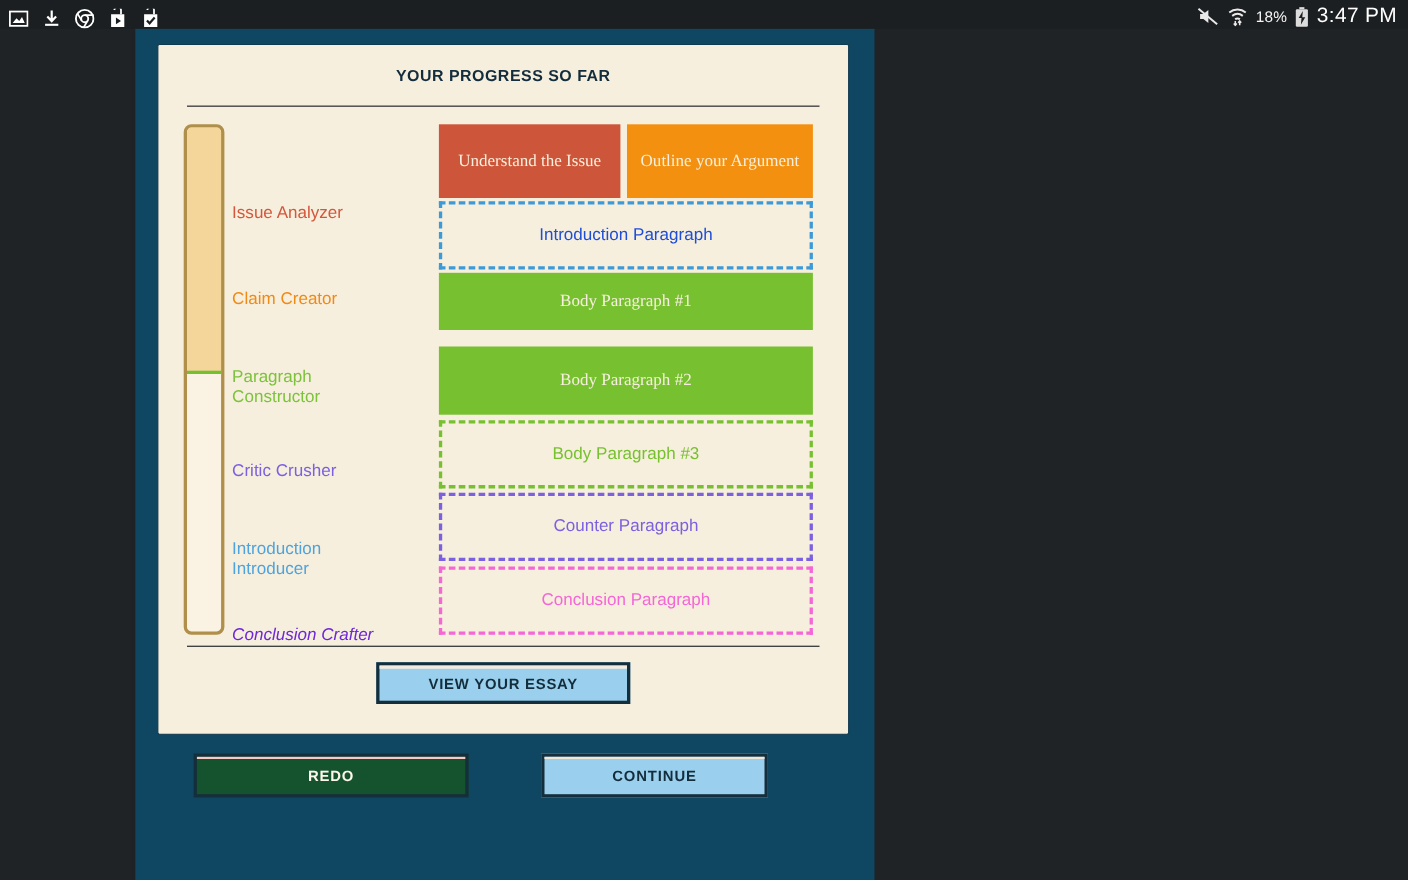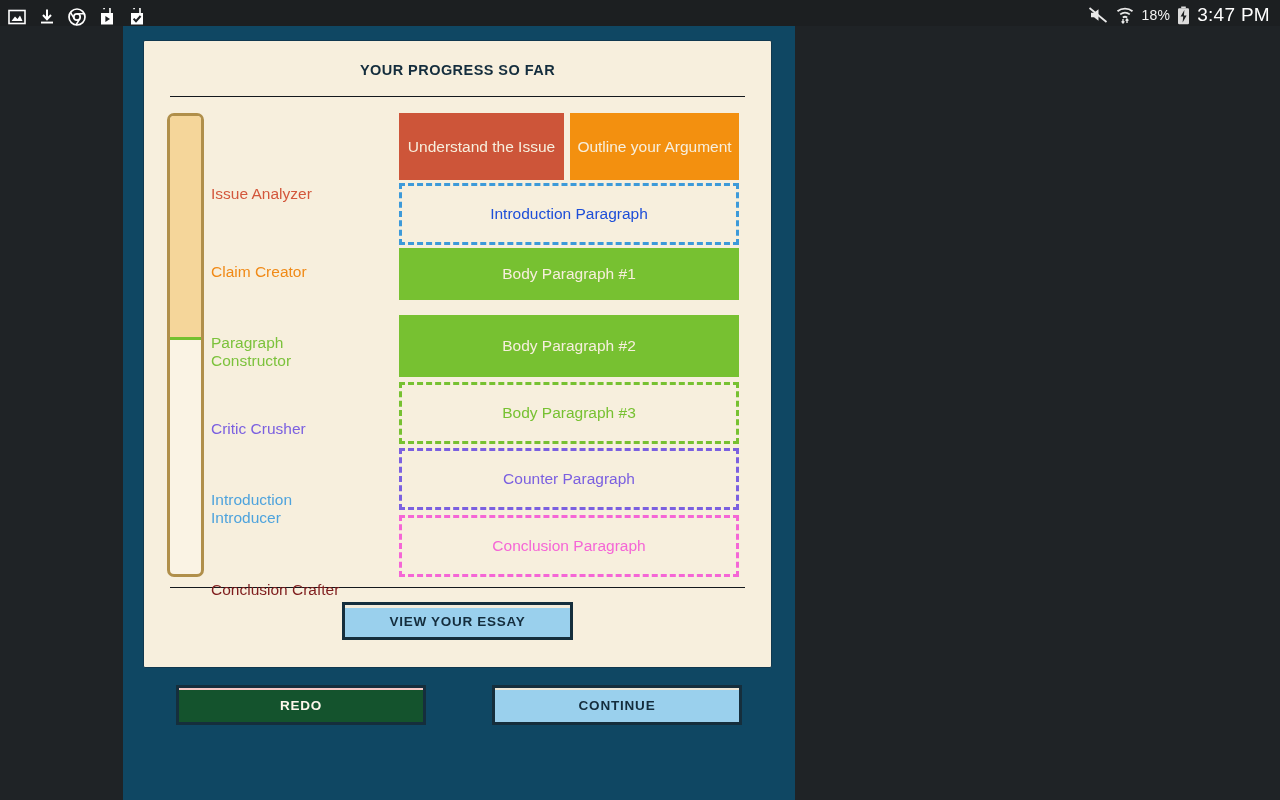--- a/index.html
+++ b/index.html
@@ -97,21 +97,21 @@
     position: absolute;
     left: 255px; top: 0;
     width: 345px;
   }
   .block {
     position: absolute;
     display: flex; align-items: center; justify-content: center;
     text-align: center;
     font-size: 15.5px;
   }
-  .block.solid { color: #f7efdd; }
+  .block.solid { color: #f7efdd; font-family: Liberation Serif, serif; }
   .block.dashed { background: transparent; }
 
   
   #card-footer-rule { height: 1px; background: #14181c; margin: 0 26px; }
   #view-essay-wrap { display: flex; justify-content: center; padding-top: 14px; }
   #view-essay-button {
     width: 231px; height: 38px;
     background: #9ad0ed;
     border: 3px solid #152e3c;
     border-top: 3px solid #152e3c;
@@ -143,21 +143,21 @@
   .action-button::before {
     content: ""; position: absolute; left: 0; right: 0; top: 0;
     height: 2px;
   }
   #redo-button {
     left: 53px; width: 250px;
     background: #14532d; color: #fdf6ea;
   }
   #redo-button::before { background: #f7c9c5; }
   #continue-button {
-    left: 369px; width: 250px;
+    left: 369px; width: 206px;
     background: #9ad0ed; color: #142d3d;
   }
   #continue-button::before { background: #eee7d6; }
 </style>
 </head>
 <body>
 
 <div id="statusbar">
   <div id="statusbar-left">
     <span class="sb-icon">
@@ -236,21 +236,21 @@
       </div>
 
       <div id="stage-labels">
           <div class="stage-label" style="top: 72px; color: rgb(211, 87, 60);">Issue Analyzer</div>
           <div class="stage-label" style="top: 150px; color: rgb(240, 138, 23);">Claim Creator</div>
           <div class="stage-label" style="top: 221px; color: rgb(124, 194, 60);">Paragraph
 Constructor</div>
           <div class="stage-label" style="top: 307px; color: rgb(123, 96, 224);">Critic Crusher</div>
           <div class="stage-label" style="top: 378px; color: rgb(78, 163, 221);">Introduction
 Introducer</div>
-          <div class="stage-label" style="top: 468px; color: #7f1d1d;">Conclusion Crafter</div>
+          <div class="stage-label" style="top: 456px; color: #6d28d9; font-style: italic;">Conclusion Crafter</div>
         </div>
 
       <div id="blocks">
           <div class="block solid" style="top: 0px; left: 0px; width: 165px; height: 67px; background: rgb(205, 85, 57); color: rgb(247, 239, 221);">Understand the Issue</div>
           <div class="block solid" style="top: 0px; left: 171px; width: 169px; height: 67px; background: rgb(243, 144, 15); color: rgb(247, 239, 221);">Outline your Argument</div>
           <div class="block dashed" style="top: 70px; left: 0px; width: 340px; height: 62px; border: 3px dashed rgb(61, 154, 217); color: #1d4ed8;">Introduction Paragraph</div>
           <div class="block solid" style="top: 135px; left: 0px; width: 340px; height: 52px; background: rgb(119, 193, 49); color: rgb(247, 239, 221);">Body Paragraph #1</div>
           <div class="block solid" style="top: 202px; left: 0px; width: 340px; height: 62px; background: rgb(119, 193, 49); color: rgb(247, 239, 221);">Body Paragraph #2</div>
           <div class="block dashed" style="top: 269px; left: 0px; width: 340px; height: 62px; border: 3px dashed rgb(119, 193, 49); color: rgb(119, 193, 49);">Body Paragraph #3</div>
           <div class="block dashed" style="top: 335px; left: 0px; width: 340px; height: 62px; border: 3px dashed rgb(123, 96, 224); color: rgb(123, 96, 224);">Counter Paragraph</div>

